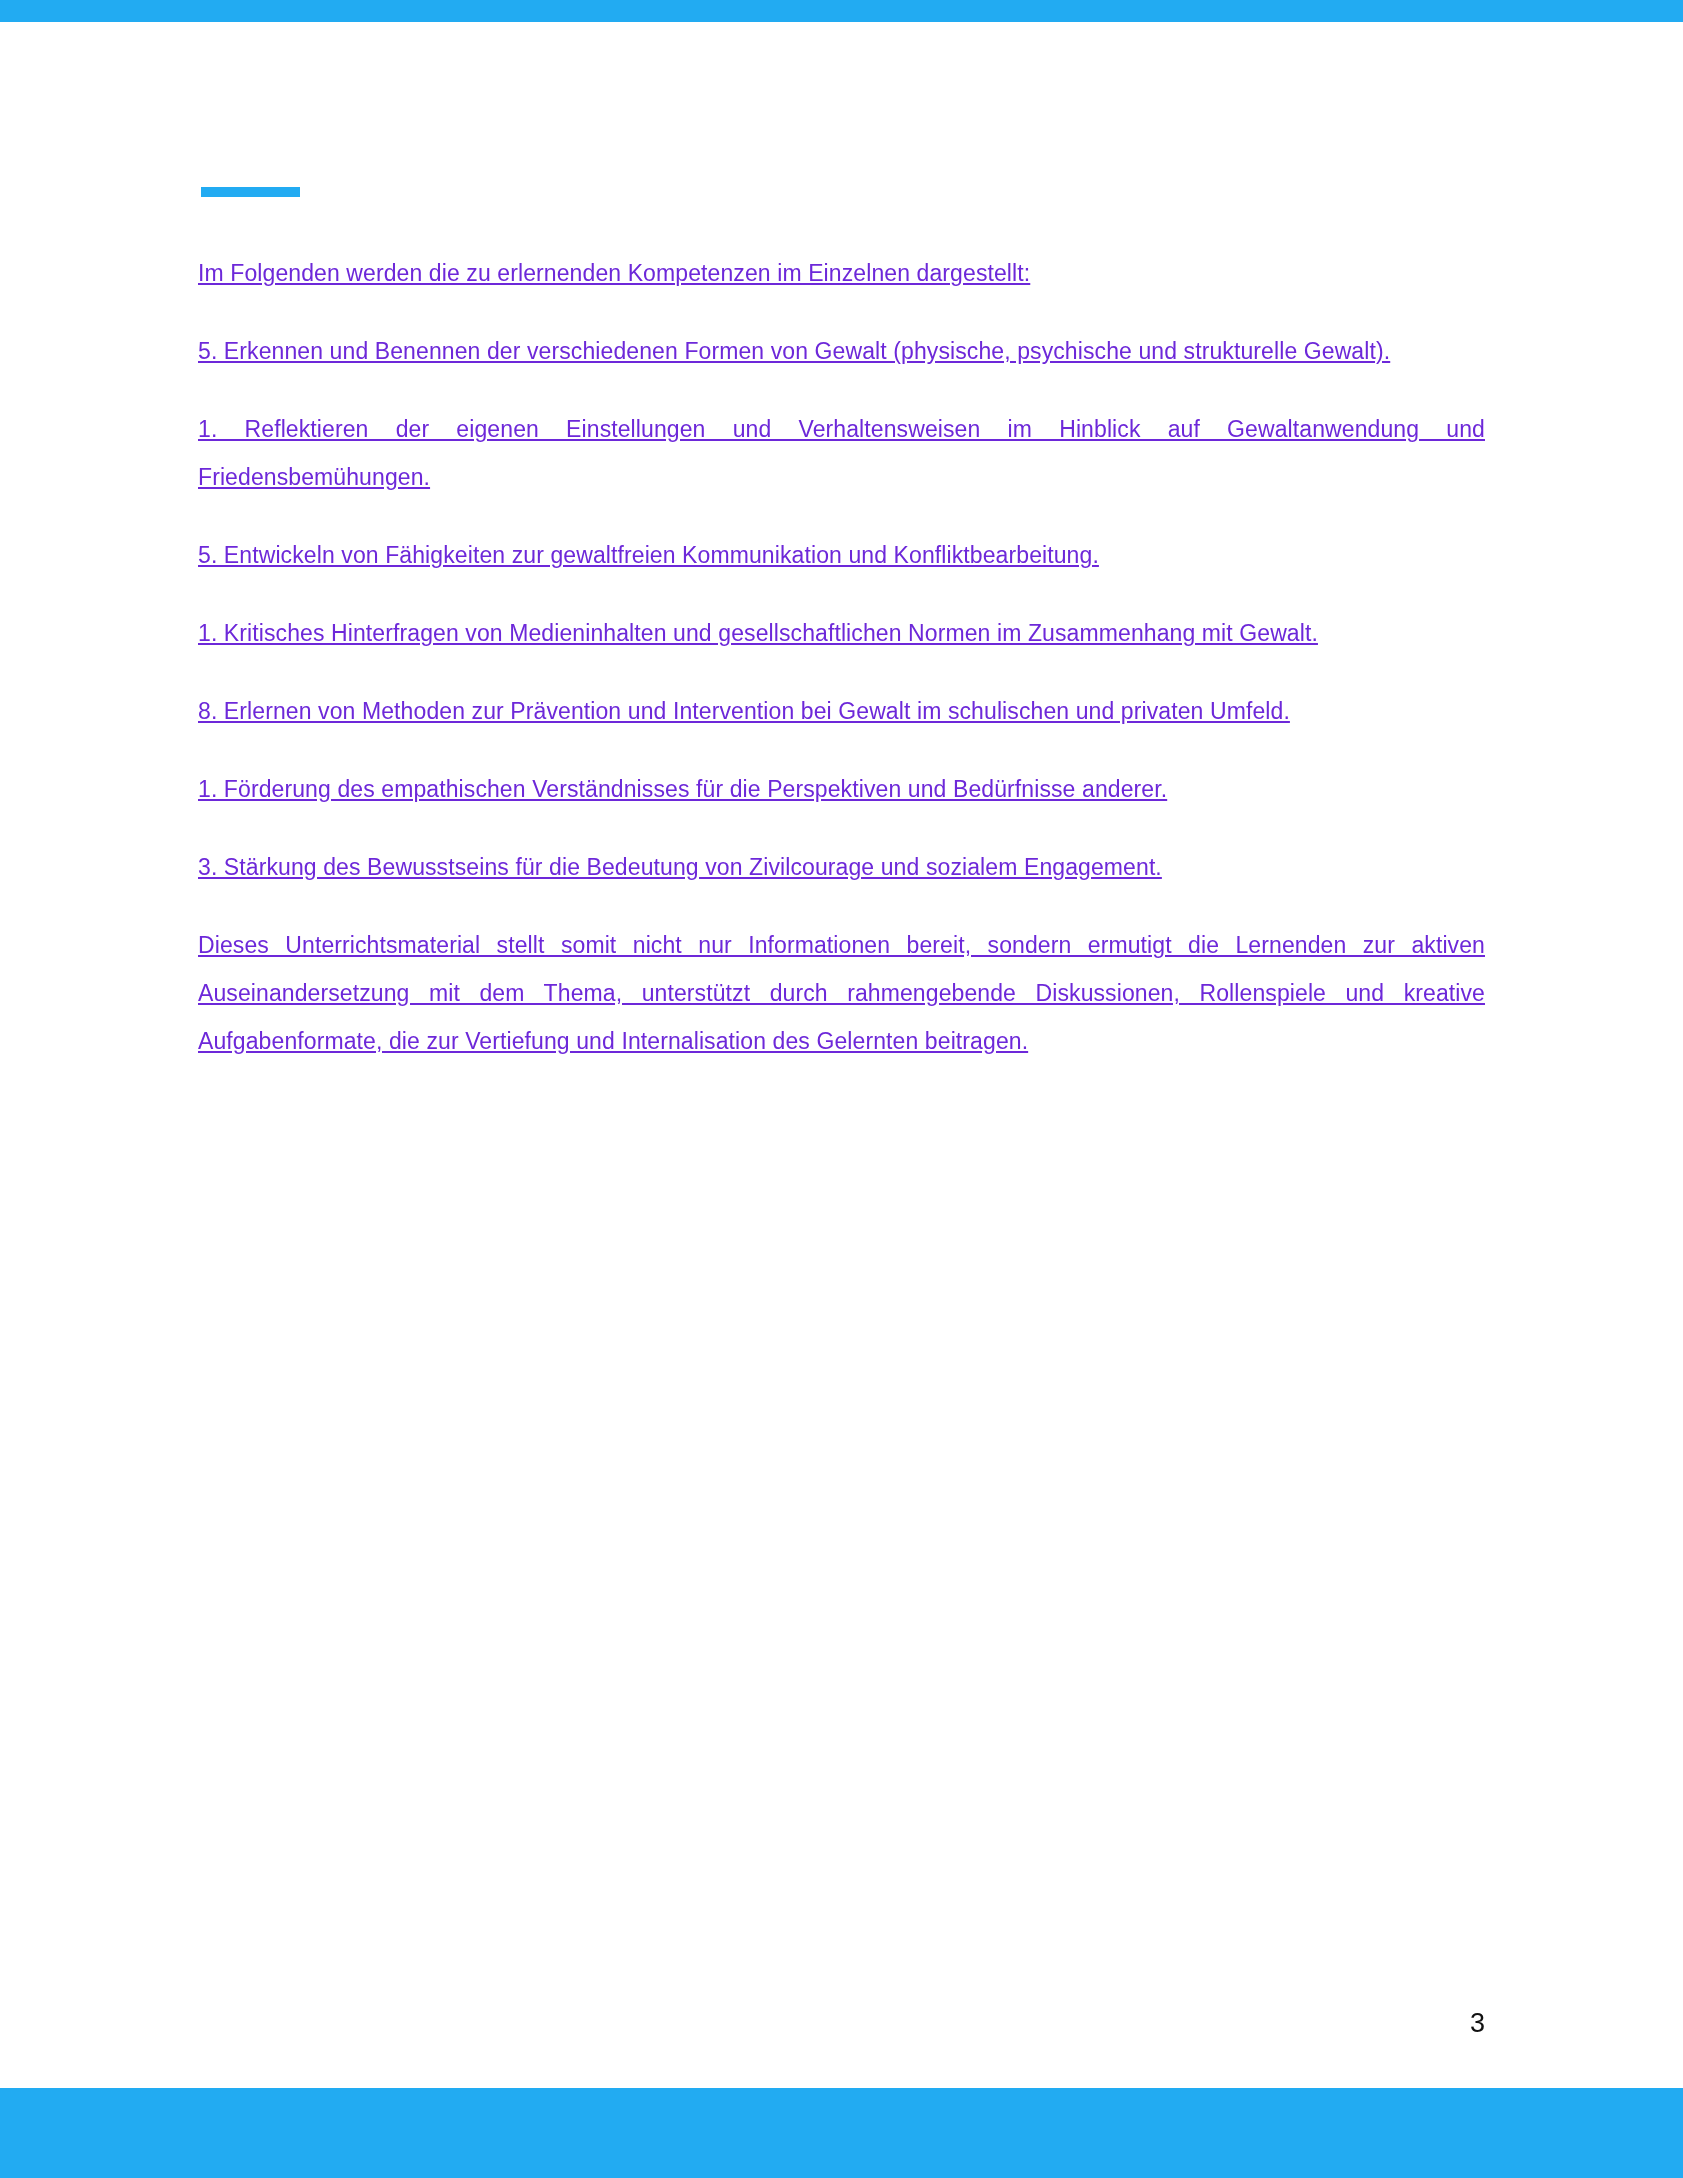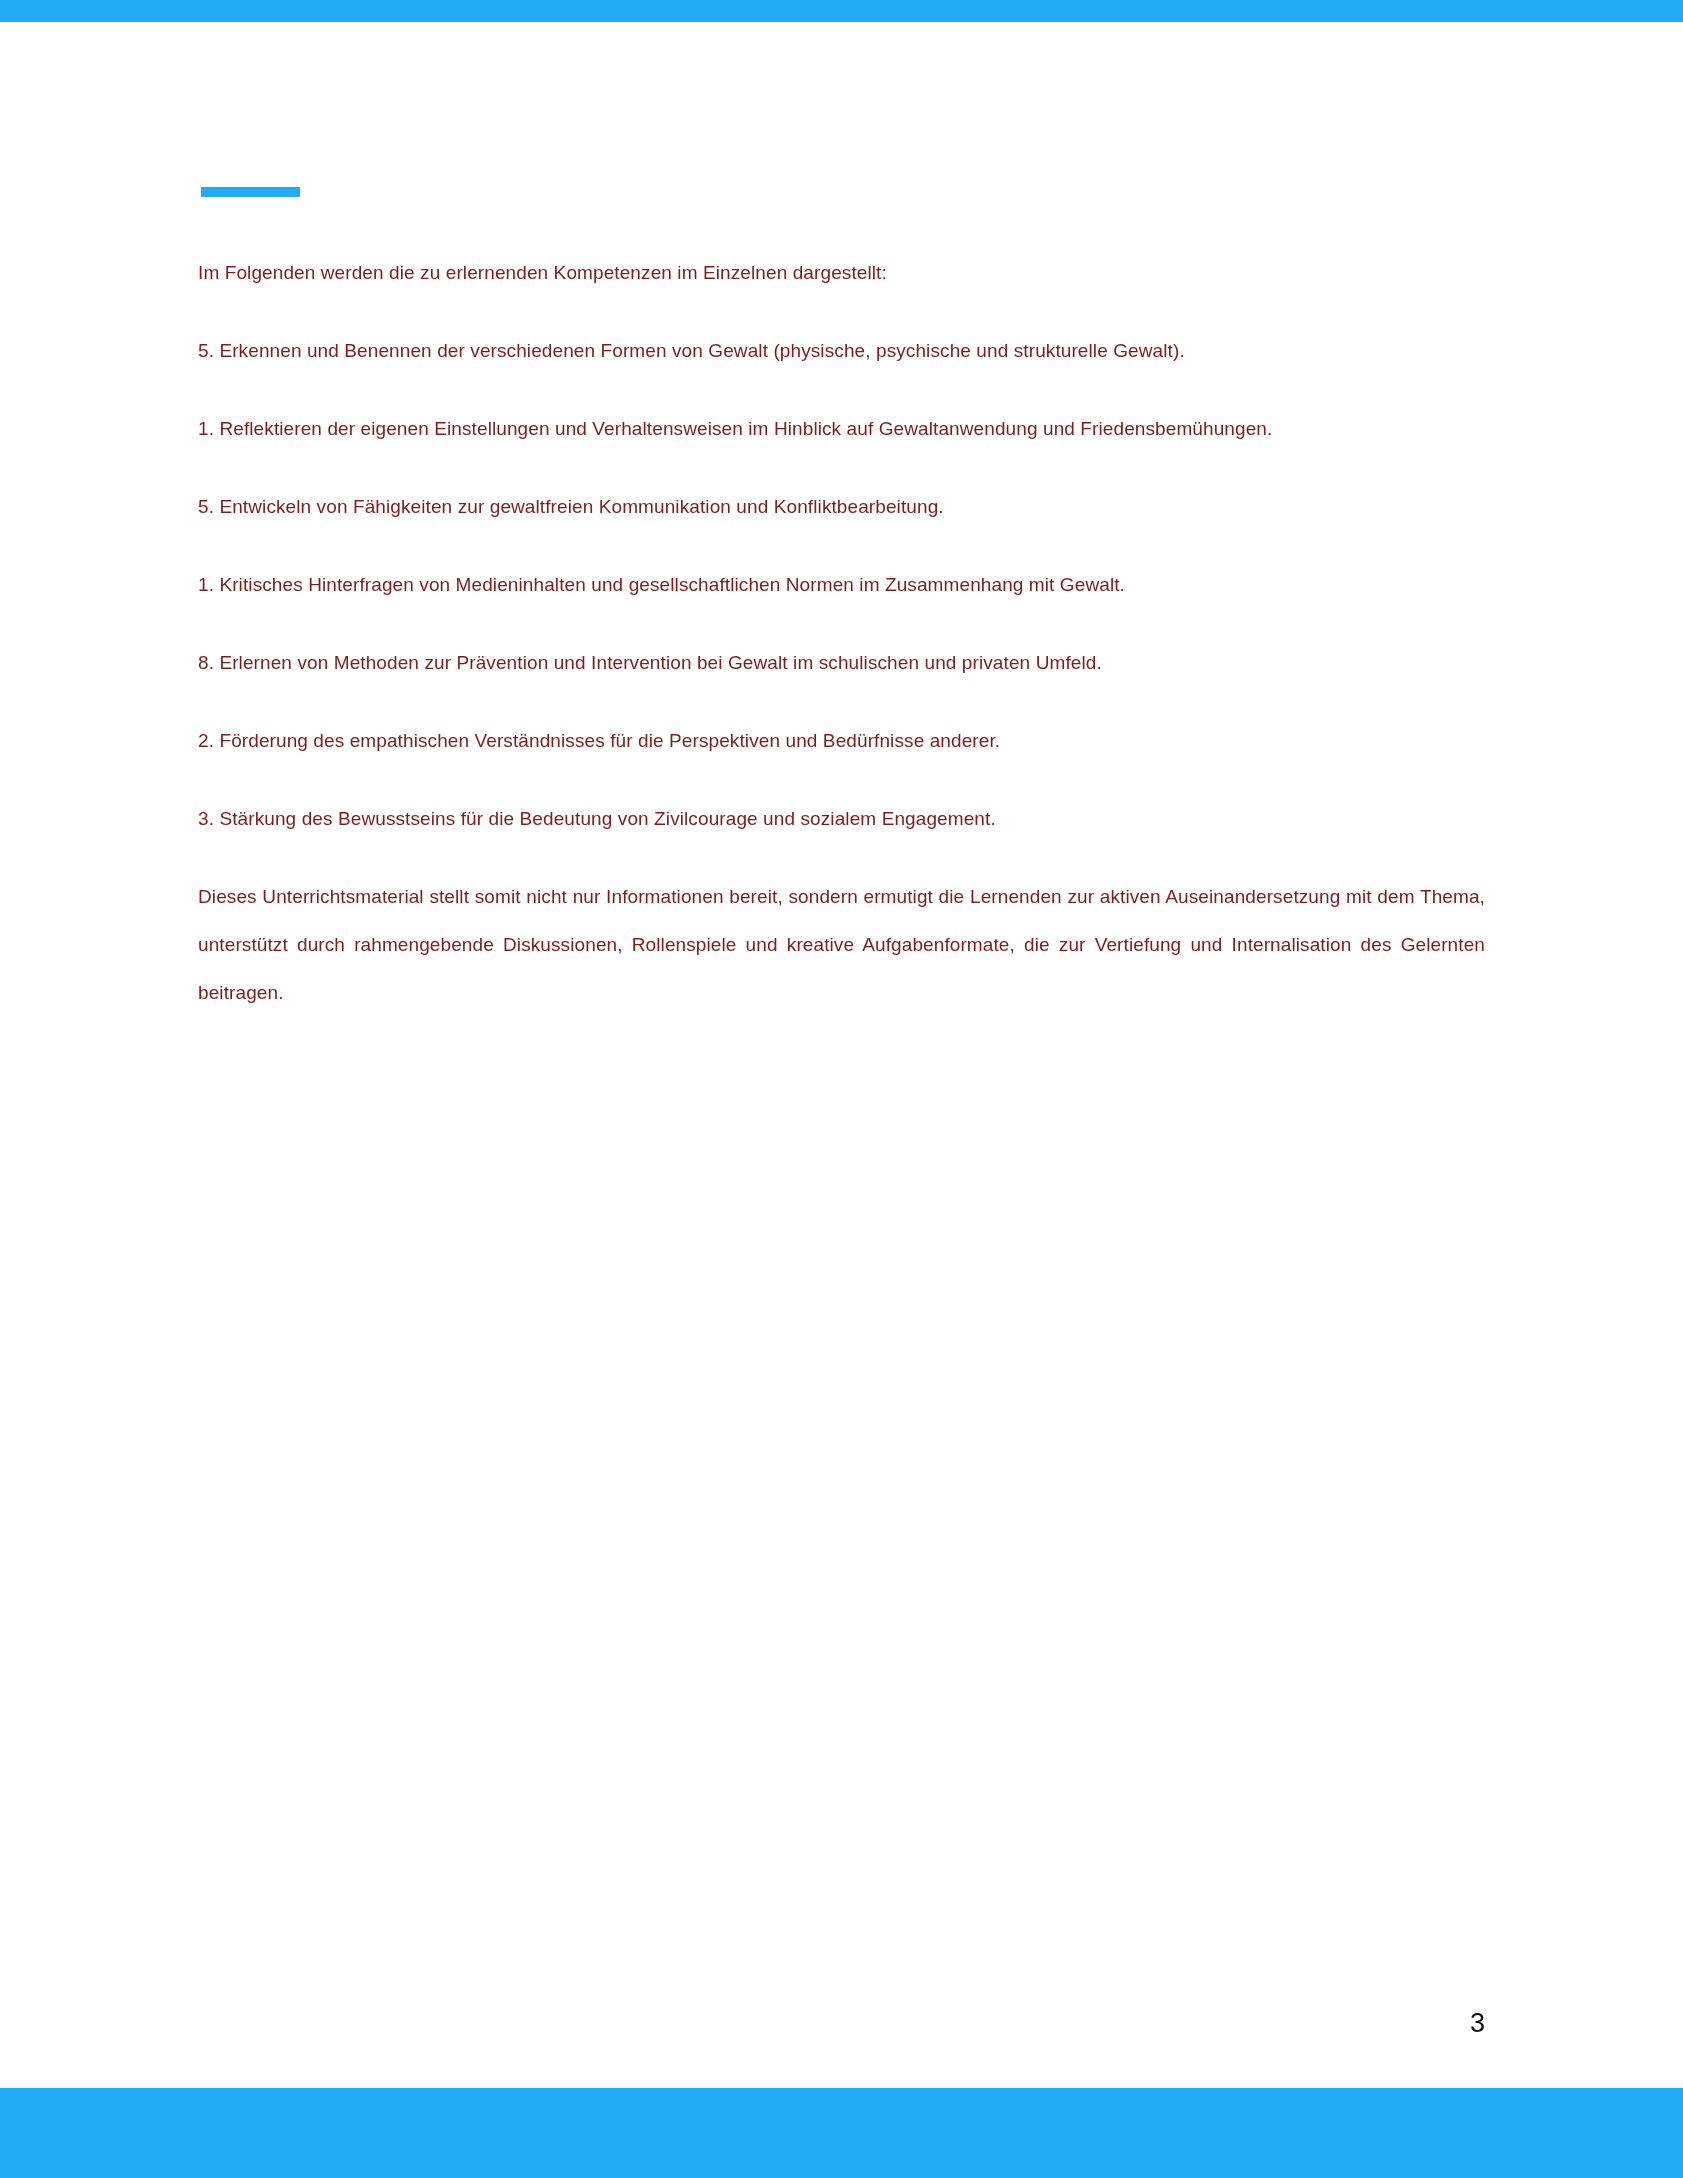--- a/index.html
+++ b/index.html
@@ -44,28 +44,29 @@
 
   .content {
     position: absolute;
     left: 198px;
     top: 249px;
     width: 1287px;
   }
 
   p.para {
     margin: 0 0 30px 0;
-    font-size: 19px;
+    font-size: 23px;
     line-height: 48px;
-    color: #7f1d1d;
+    color: #6d28d9;
     text-align: justify;
     text-justify: inter-word;
     letter-spacing: 0.1px;
     -webkit-hyphens: none;
     hyphens: none;
+    text-decoration: underline;
   }
   p.para:last-child {
     margin-bottom: 0;
   }
 
   
   .page-number {
     position: absolute;
     left: 1188px;
     top: 2006px;
@@ -90,21 +91,21 @@
   <p class="para">5. Erkennen und Benennen der verschiedenen Formen von Gewalt (physische, psychische und strukturelle Gewalt).</p>
 
   <p class="para">1. Reflektieren der eigenen Einstellungen und Verhaltensweisen im Hinblick auf Gewaltanwendung und Friedensbemühungen.</p>
 
   <p class="para">5. Entwickeln von Fähigkeiten zur gewaltfreien Kommunikation und Konfliktbearbeitung.</p>
 
   <p class="para">1. Kritisches Hinterfragen von Medieninhalten und gesellschaftlichen Normen im Zusammenhang mit Gewalt.</p>
 
   <p class="para">8. Erlernen von Methoden zur Prävention und Intervention bei Gewalt im schulischen und privaten Umfeld.</p>
 
-  <p class="para">2. Förderung des empathischen Verständnisses für die Perspektiven und Bedürfnisse anderer.</p>
+  <p class="para">1. Förderung des empathischen Verständnisses für die Perspektiven und Bedürfnisse anderer.</p>
 
   <p class="para">3. Stärkung des Bewusstseins für die Bedeutung von Zivilcourage und sozialem Engagement.</p>
 
   <p class="para">Dieses Unterrichtsmaterial stellt somit nicht nur Informationen bereit, sondern ermutigt die Lernenden zur aktiven Auseinandersetzung mit dem Thema, unterstützt durch rahmengebende Diskussionen, Rollenspiele und kreative Aufgabenformate, die zur Vertiefung und Internalisation des Gelernten beitragen.</p>
 
 </div>
 
 <div class="page-number">3</div>
 
 <div class="bar-bottom"></div>

